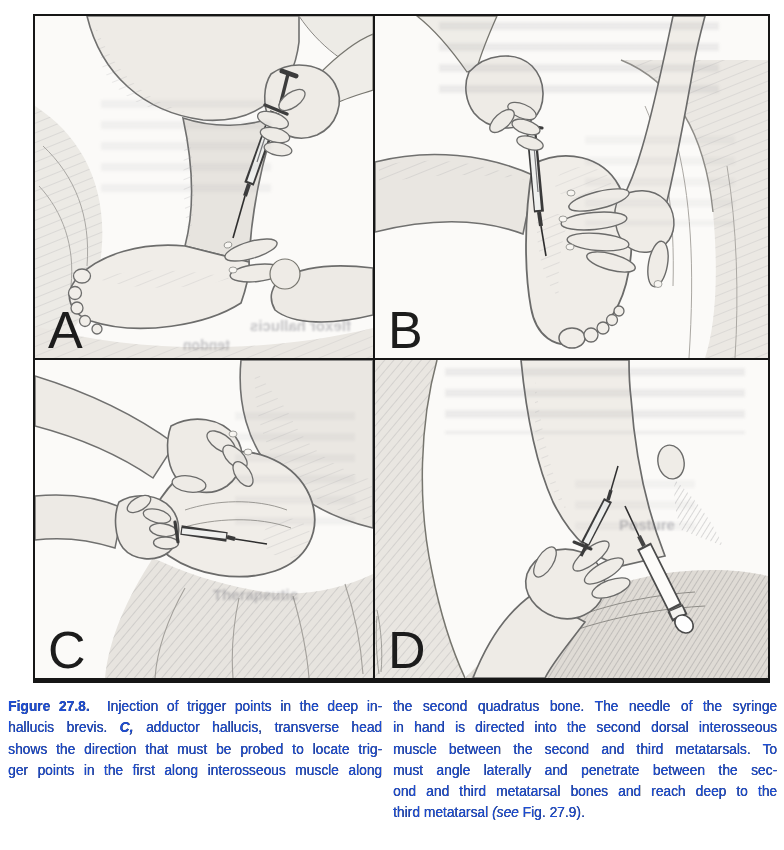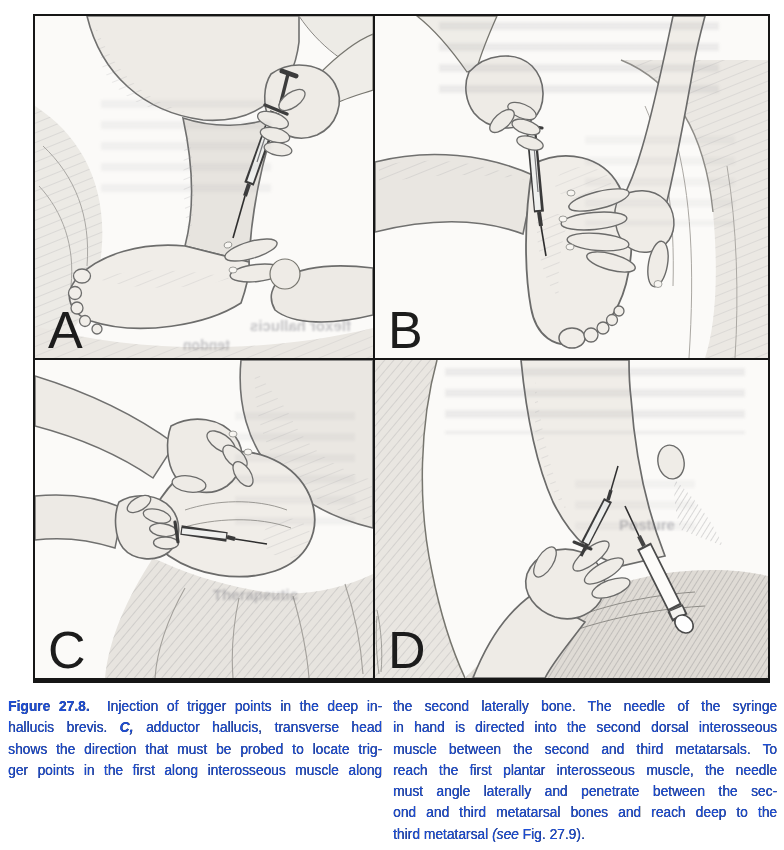--- a/index.html
+++ b/index.html
@@ -300,20 +300,19 @@
   </div>
 </div>
 
 <div class="caption col-left">
     <div class="cap-line"><span class="run-bold">Figure 27.8.</span><span class="run-normal">&nbsp;&nbsp;Injection of trigger points in the deep in-</span></div>
     <div class="cap-line"><span class="run-normal">hallucis brevis. </span><span class="run-bolditalic">C,</span><span class="run-normal"> adductor hallucis, transverse head</span></div>
     <div class="cap-line"><span class="run-normal">shows the direction that must be probed to locate trig-</span></div>
     <div class="cap-line"><span class="run-normal">ger points in the first along interosseous muscle along</span></div>
   </div>
 <div class="caption col-right">
-    <div class="cap-line"><span class="run-normal">the second laterally bone. The needle of the syringe</span></div>
+    <div class="cap-line"><span class="run-normal">the second quadratus bone. The needle of the syringe</span></div>
     <div class="cap-line"><span class="run-normal">in hand is directed into the second dorsal interosseous</span></div>
     <div class="cap-line"><span class="run-normal">muscle between the second and third metatarsals. To</span></div>
-    <div class="cap-line"><span class="run-normal">reach the first plantar interosseous muscle, the needle</span></div>
     <div class="cap-line"><span class="run-normal">must angle laterally and penetrate between the sec-</span></div>
     <div class="cap-line"><span class="run-normal">ond and third metatarsal bones and reach deep to the</span></div>
     <div class="cap-line last"><span class="run-normal">third metatarsal </span><span class="run-italic">(see</span><span class="run-normal"> Fig. 27.9).</span></div>
   </div>
 
 </body></html>

